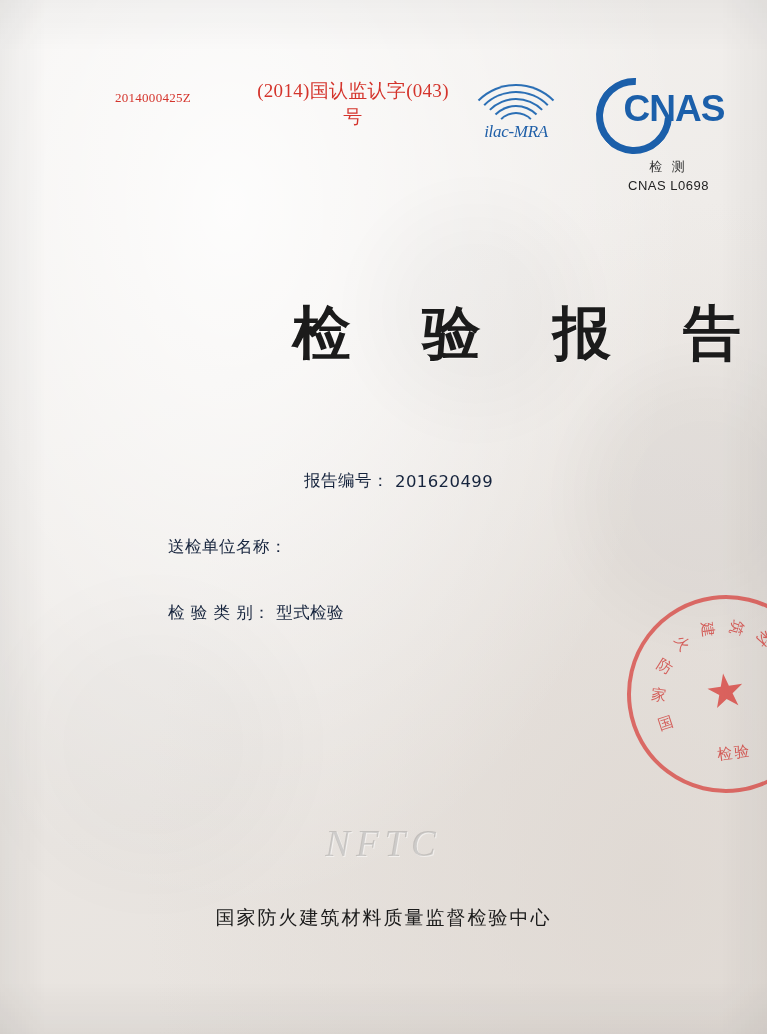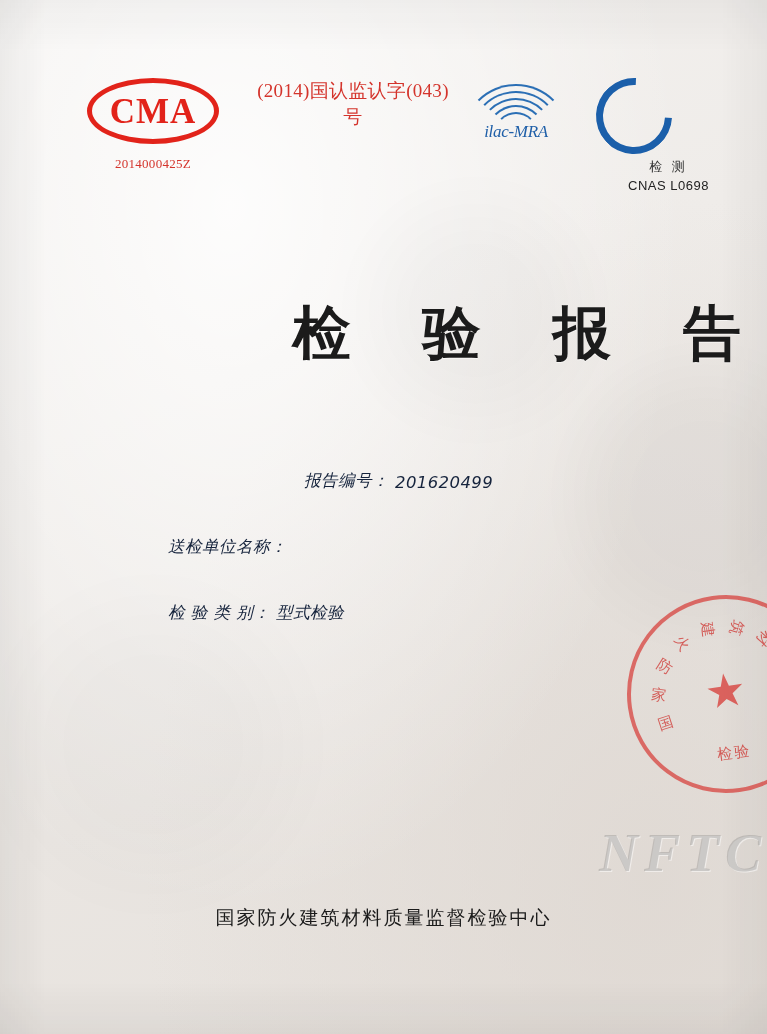--- a/index.html
+++ b/index.html
@@ -203,24 +203,23 @@
   #fields {
     position: absolute;
     top: 470px;
     left: 168px;
     width: 470px;
     font-family: "DejaVu Sans", sans-serif;
     color: #15233f;
   }
   .field-row {
     display: flex;
-    align-items: flex-end;
+    align-items: center;
     margin-bottom: 44px;
     font-size: 16.5px;
-    font-style: italic;
   }
   #field-report-no { margin-left: 136px; }
   .field-label {
     white-space: nowrap;
     letter-spacing: .5px;
     color: #16243d;
   }
   .field-value {
     margin-left: 6px;
     white-space: nowrap;
@@ -229,25 +228,25 @@
     font-weight: 500;
   }
   #field-report-no .field-value,
   #field-product .field-value { font-family: "DejaVu Sans", sans-serif; }
 
   
   #nftc-watermark {
     position: absolute;
     top: 822px;
     left: 0; right: 0;
-    text-align: right;
+    text-align: center;
     font-family: "Liberation Serif", serif;
     font-style: italic;
-    font-weight: bold;
-    font-size: 54px;
+    font-weight: normal;
+    font-size: 37px;
     letter-spacing: 6px;
     color: rgba(120,120,120,0.30);
     text-shadow: 1px 1px 0 rgba(255,255,255,.5);
   }
   #footer-org {
     position: absolute;
     top: 905px;
     left: 0; right: 0;
     text-align: center;
     font-family: "DejaVu Sans", sans-serif;
@@ -299,24 +298,20 @@
   }
 </style>
 </head>
 <body>
 
 <div id="page">
 
   <div id="logo-row">
 
     <div class="logo-block" id="logo-cma">
-      <div class="cma-mark">
-        <div class="cma-ellipse"></div>
-        <div class="cma-text">CMA</div>
-      </div>
       <div class="logo-caption">2014000425Z</div>
     </div>
 
     <div class="logo-block" id="logo-cal">
       <div class="logo-caption">(2014)国认监认字(043)号</div>
     </div>
 
     <div class="logo-block" id="logo-ilac">
       <div class="ilac-mark">
         <div class="ilac-arc" style="width:104px;height:104px;top:0;"></div>
@@ -324,20 +319,21 @@
         <div class="ilac-arc" style="width:72px;height:72px;top:14px;"></div>
         <div class="ilac-arc" style="width:56px;height:56px;top:21px;"></div>
         <div class="ilac-arc" style="width:40px;height:40px;top:28px;"></div>
         <div class="ilac-word">ilac-MRA</div>
       </div>
     </div>
 
     <div class="logo-block" id="logo-cnas">
       <div class="cnas-mark">
         <div class="cnas-swoosh"></div>
+        <div class="cnas-word">CNAS</div>
       </div>
       <div class="cnas-cap1">检 测</div>
       <div class="cnas-cap2">CNAS L0698</div>
     </div>
   </div>
 
   <div id="doc-title">检 验 报 告</div>
 
   <div id="fields">
 

